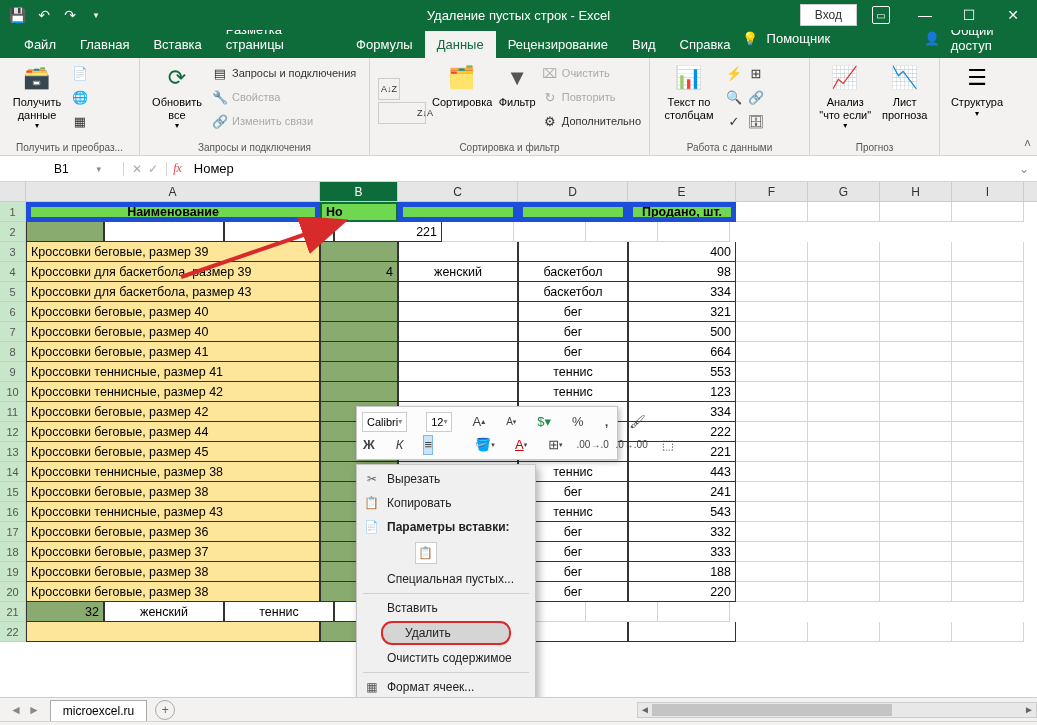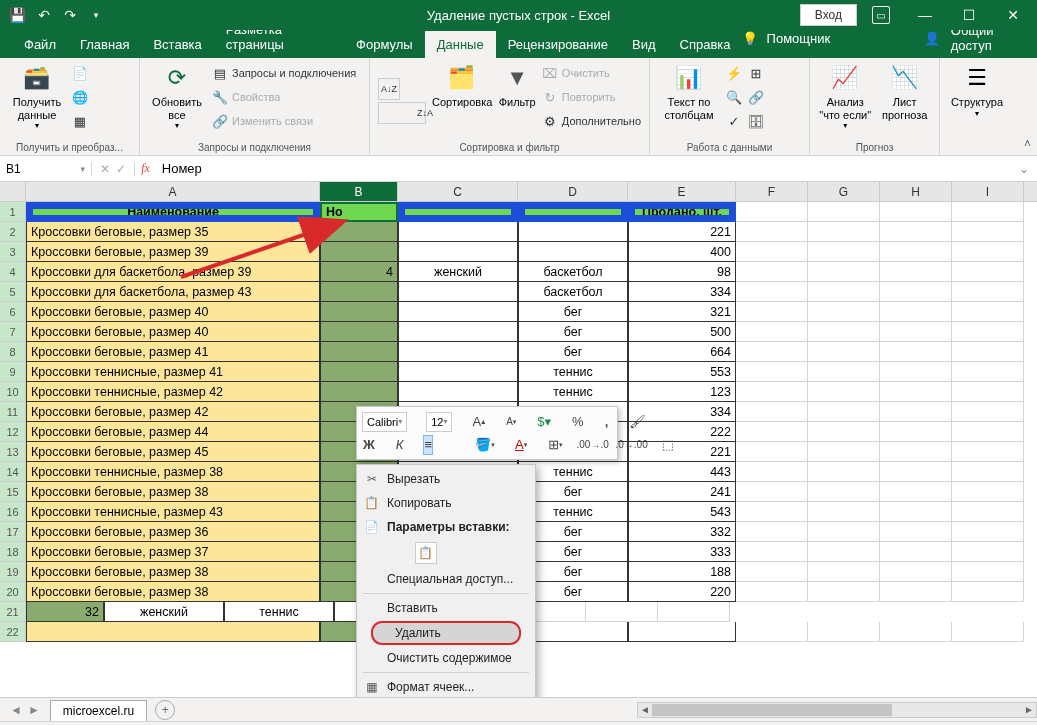--- a/index.html
+++ b/index.html
@@ -30,37 +30,37 @@
 .rib-big { display: flex; flex-direction: column; align-items: center; width: 58px; font-size: 11px; text-align: center; line-height: 1.15; }
 .rib-big .icon-box { width: 32px; height: 32px; display: flex; align-items: center; justify-content: center; margin-bottom: 2px; font-size: 22px; }
 .rib-small-col { display: flex; flex-direction: column; gap: 2px; }
 .rib-small { display: flex; align-items: center; gap: 4px; font-size: 11px; color: #333; height: 22px; }
 .rib-small .ic { width: 16px; height: 16px; display: inline-flex; align-items: center; justify-content: center; font-size: 13px; }
 .rib-small.disabled { color: #aaa; }
 .collapse-ribbon { position: absolute; right: 6px; bottom: 4px; font-size: 12px; color: #666; }
 
 
 .formula-row { height: 26px; border-bottom: 1px solid #d4d4d4; display: flex; align-items: center; background: #fff; }
-.name-box { width: 92px; border-right: 1px solid #d4d4d4; padding: 0 6px; display: flex; align-items: center; justify-content: space-between; font-size: 12px; }
+.name-box { width: 92px; border-right: 1px solid #d4d4d4; padding: 0 22px; display: flex; align-items: center; justify-content: space-between; font-size: 12px; margin-left: 32px; }
 .fx-btns { display: flex; align-items: center; gap: 6px; padding: 0 8px; border-right: 1px solid #d4d4d4; color: #888; }
 .fx-label { font-style: italic; font-family: "Times New Roman", serif; color: #ef4444; padding: 0 6px; }
 .formula-input { flex: 1; padding: 0 6px; font-size: 13px; }
 
 
 .sheet-area { position: relative; height: 515px; overflow: hidden; background: #fff; }
 .colhdr-row { display: flex; height: 20px; background: #e6e6e6; border-bottom: 1px solid #ccc; position: relative;}
 .corner { width: 26px; border-right: 1px solid #ccc; background: #e6e6e6; }
 .colhdr { border-right: 1px solid #ccc; display: flex; align-items: center; justify-content: center; font-size: 12px; color: #333; background: #e6e6e6; }
 .colhdr.sel { background: #0e6b3a; color: #fff; }
 .grid-body { position: relative; }
 .row { display: flex; height: 20px; }
 .rowhdr { width: 26px; min-width: 26px; background: #e6e6e6; border-right: 1px solid #ccc; border-bottom: 1px solid #ccc; display: flex; align-items: center; justify-content: center; font-size: 11px; color: #555; }
 .rowhdr.sel { background: #c8e6c9; }
 .cell { border-right: 1px solid #d4d4d4; border-bottom: 1px solid #d4d4d4; padding: 0 4px; display: flex; align-items: center; font-size: 12.5px; overflow: hidden; white-space: nowrap; }
-.cell.hdr { background: #70d850; font-weight: bold; justify-content: center; border: 7px solid #1d4ed8; }
+.cell.hdr { background: #70d850; font-weight: bold; justify-content: center; border: 5px solid #1d4ed8; }
 .cell.colA { background: #fde699; border: 1px solid #333; border-top: none; }
 .cell.colB { background: #c5e0b4; justify-content: flex-end; border: 1px solid #333; border-top: none; }
 .cell.colB.sel { background: #8aab6f; }
 .cell.colC, .cell.colD { justify-content: center; border: 1px solid #333; border-top: none; }
 .cell.colE { justify-content: flex-end; border: 1px solid #333; border-top: none; }
 .cell.blank { border-right: 1px solid #d4d4d4; border-bottom: 1px solid #d4d4d4; background: #fff; }
 
 
 .wA { width: 294px; } .wB { width: 78px; } .wC { width: 120px; } .wD { width: 110px; } .wE { width: 108px; }
 .wF,.wG,.wH,.wI { width: 72px; }
@@ -72,21 +72,21 @@
 .mini-toolbar { position: absolute; top: 224px; left: 356px; width: 262px; height: 54px; background: #fcfcfc; border: 1px solid #c6c6c6; box-shadow: 2px 2px 6px rgba(0,0,0,0.25); z-index: 20; padding: 3px 5px; }
 .mt-row { display: flex; align-items: center; gap: 19px; height: 23px; }
 .mt-ctrl { border: 1px solid #ccc; background: #fff; height: 20px; display: flex; align-items: center; padding: 0 4px; font-size: 11px; }
 .mt-ic { width: 20px; height: 20px; display: flex; align-items: center; justify-content: center; font-size: 13px; color: #444; border: 1px solid transparent;}
 .mt-sep { width: 1px; height: 18px; background: #d0d0d0; margin: 0 2px; }
 .mt-ic.sel { background: #cce4f7; border: 1px solid #7fb8e8; }
 
 
 .ctx-menu { position: absolute; top: 282px; left: 356px; width: 180px; background: #f0f0f0; border: 1px solid #c6c6c6; box-shadow: 3px 3px 8px rgba(0,0,0,0.3); z-index: 20; padding: 2px; font-size: 12px; }
 .ctx-item { display: flex; align-items: center; height: 24px; padding: 0 6px 0 28px; position: relative; color: #222;}
-.ctx-item.hl { border: 2.5px solid #d82a2a; border-radius: 11px; background: #d5d5d5; margin: 1px 12px; padding-left: 22px;}
+.ctx-item.hl { border: 2.5px solid #d82a2a; border-radius: 11px; background: #d5d5d5; margin: 1px 22px; padding-left: 22px;}
 .ctx-item .ci-icon { position: absolute; left: 5px; width: 16px; text-align: center; color: #555; }
 .ctx-item.bold-label { font-weight: bold; }
 .ctx-paste-opt { height: 28px; }
 .paste-ic { width: 22px; height: 22px; border: 1px solid #ccc; background: #fff; margin-left: 28px; display: flex; align-items: center; justify-content: center; }
 
 
 .sheet-tabs { height: 24px; border-top: 1px solid #ccc; display: flex; align-items: center; background: #f3f2f1; font-size: 12px; }
 .st-nav { display: flex; gap: 6px; padding: 0 10px; color: #888; }
 .st-tab { background: #fff; border: 1px solid #aaa; border-bottom: none; padding: 3px 12px; margin-top: 1px; }
 .st-add { width: 20px; height: 20px; border-radius: 50%; border: 1px solid #aaa; display: flex; align-items: center; justify-content: center; margin-left: 8px; color: #666;}
@@ -316,21 +316,20 @@
       <div class="cell hdr wC"></div>
       <div class="cell hdr wD"></div>
       <div class="cell hdr wE">Продано, шт.</div>
       <div class="cell blank wF"></div>
       <div class="cell blank wG"></div>
       <div class="cell blank wH"></div>
       <div class="cell blank wI"></div>
     </div>
   <div class="row">
         <div class="rowhdr sel">2</div>
-        <div class="cell colA wA">Кроссовки беговые, размер 35</div>
         <div class="cell colB sel wB"></div>
         <div class="cell colC wC"></div>
         <div class="cell colD wD"></div>
         <div class="cell colE wE">221</div>
         <div class="cell blank wF"></div>
         <div class="cell blank wG"></div>
         <div class="cell blank wH"></div>
         <div class="cell blank wI"></div>
       </div>
       <div class="row">
@@ -627,21 +626,21 @@
         <span>Копировать</span>
       </div>
     <div class="ctx-item bold-label">
         <span class="ci-icon">📄</span>
         <span>Параметры вставки:</span>
       </div>
     <div class="ctx-item ctx-paste-opt">
         <div class="paste-ic">📋</div>
       </div>
     <div class="ctx-item">
-        <span>Специальная доступ...</span>
+        <span>Специальная пустых...</span>
       </div>
     <div style="height:1px;background:#d0d0d0;margin:2px 4px;"></div>
     <div class="ctx-item">
         <span>Вставить</span>
       </div>
     <div class="ctx-item hl">
         <span>Удалить</span>
       </div>
     <div class="ctx-item">
         <span>Очистить содержимое</span>

